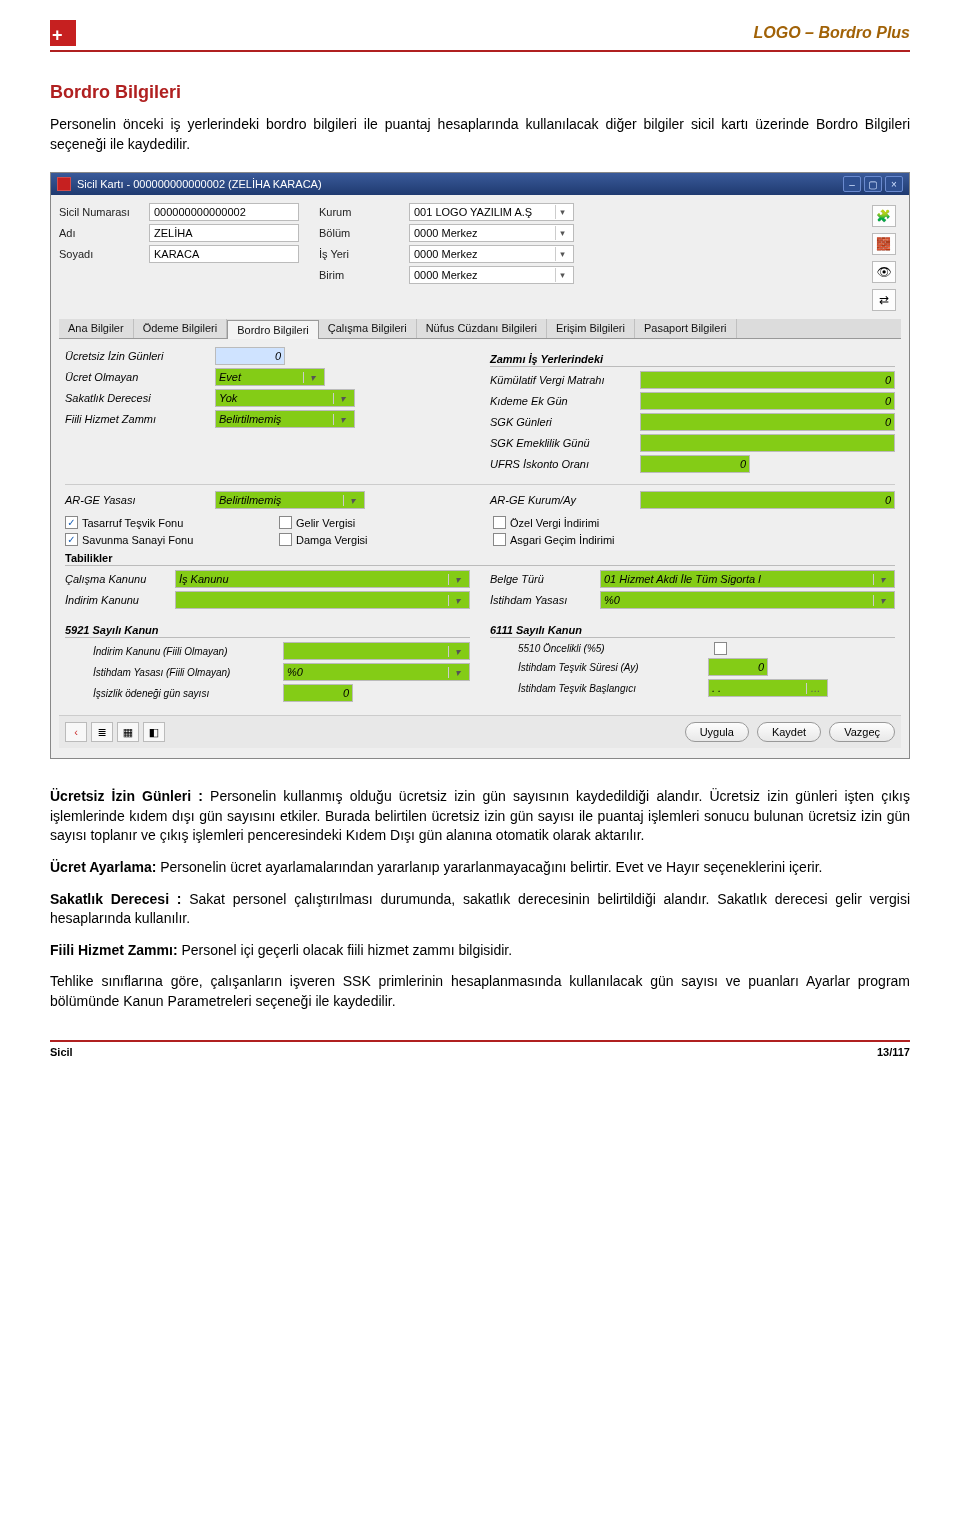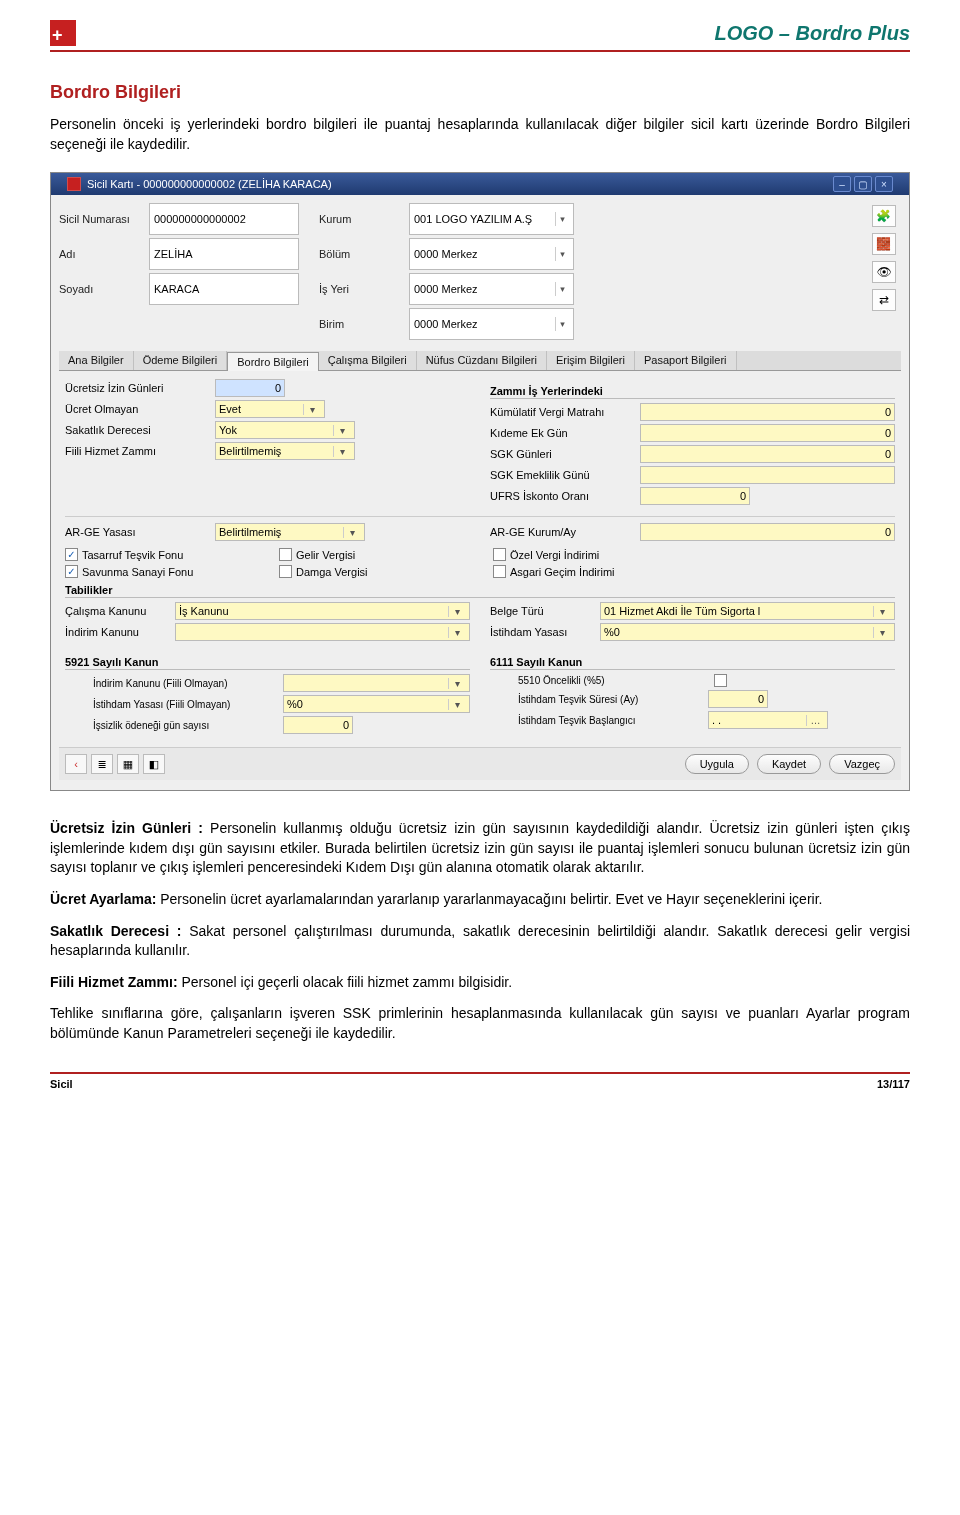--- a/index.html
+++ b/index.html
@@ -1,51 +1,51 @@
 <!DOCTYPE html>
 <html><head>
 <meta charset="utf-8">
 <style>
   * { box-sizing: border-box; margin: 0; padding: 0; }
   body { font-family: Verdana, Geneva, sans-serif; font-size: 14px; color: #000; background: #fff; width: 960px; margin: 0 auto; padding: 20px 50px 40px 50px; }
   .header-row { display: flex; justify-content: space-between; align-items: center; border-bottom: 2px solid #b02020; padding-bottom: 4px; margin-bottom: 30px; }
   .logo-box { width: 26px; height: 26px; background: #c62020; color: #fff; font-size: 18px; display: flex; align-items: flex-end; justify-content: flex-start; padding: 0 2px 0 2px; font-weight: bold; }
-  .brand { color: #0f766e; font-style: italic; font-weight: bold; font-size: 20px; }
+  .brand { color: #a16207; font-style: italic; font-weight: bold; font-size: 16px; }
   h1 { color: #b02020; font-size: 18px; font-weight: bold; margin-bottom: 12px; }
   p { font-size: 14px; line-height: 1.4; margin-bottom: 12px; text-align: justify; }
   .bold { font-weight: bold; }
   .screenshot { border: 1px solid #888; margin: 18px 0 28px 0; background: #f4f4f4; font-family: Tahoma, sans-serif; font-size: 11px; }
-  .titlebar { display: flex; justify-content: space-between; align-items: center; padding: 3px 16px; color: #fff;
+  .titlebar { display: flex; justify-content: space-between; align-items: center; padding: 3px 6px; color: #fff;
     background: linear-gradient(to bottom, #3a5a9a 0%, #1f3a70 100%); }
   .titlebar-left { display: flex; align-items: center; gap: 6px; }
   .tb-icon { width: 14px; height: 14px; background: #c62020; border:1px solid #fff3; display:inline-block;}
   .titlebar-btns { display: flex; gap: 3px; }
   .tb-btn { width: 18px; height: 16px; border: 1px solid #6a8acf; background: #2e4f90; color:#cfe0ff; display:flex;align-items:center;justify-content:center;font-size:10px;border-radius:2px;}
   .sc-body { background: #efefef; padding: 8px 8px 10px 8px; }
   .info-row { display: flex; align-items: center; margin-bottom: 3px; font-size: 11px; }
   .info-lbl { width: 90px; color:#222; }
-  .info-field { flex: 0 0 150px; height: 32px; background: #fff; border: 1px solid #bbb; padding: 1px 4px; display:flex;align-items:center;justify-content:space-between; }
+  .info-field { flex: 0 0 150px; height: 18px; background: #fff; border: 1px solid #bbb; padding: 1px 4px; display:flex;align-items:center;justify-content:space-between; }
   .info-field2 { flex: 0 0 165px; }
   .right-col { margin-left: 20px; }
   .dd-arrow { width: 14px; height: 14px; border-left:1px solid #ccc; display:flex;align-items:center;justify-content:center; font-size:9px; color:#555;}
   .top-area { display:flex; }
   .top-left { flex:1; }
   .top-right-icons { width:34px; display:flex; flex-direction:column; gap:6px; align-items:center; padding-top:2px;}
   .side-icon { width:24px; height:22px; border:1px solid #bbb; background:#fdfdfd; display:flex;align-items:center;justify-content:center;font-size:12px;}
   .tabs { display:flex; background:#dcdcdc; margin-top:8px; border-bottom:1px solid #999;}
   .tab { padding:3px 9px; font-size:11px; color:#111; border-right:1px solid #c0c0c0; background:#dedede; }
   .tab.active { background:#f4f4f4; border-top:1px solid #999; border-left:1px solid #999; border-right:1px solid #999; position:relative; top:1px;}
   .form-area { padding: 8px 6px 4px 6px; }
-  .two-col { display:flex; gap:20px; }
+  .two-col { display:flex; gap:20px;font-style:italic; }
   .col { flex:1; }
   .grp-title { font-weight:bold; font-size:11px; border-bottom:1px solid #bbb; margin:6px 0 4px 0; padding-bottom:1px;}
   .frow { display:flex; align-items:center; margin-bottom:3px; }
   .flbl { width:150px; font-size:11px; }
   .flbl-w { width:190px; font-size:10px;margin-left:28px; }
-  .fval { height:18px; background:#fef9c3; border:1px solid #bbb; flex:1; display:flex; align-items:center; justify-content:space-between; padding:0 3px; font-size:11px;}
+  .fval { height:18px; background:#84cc16; border:1px solid #bbb; flex:1; display:flex; align-items:center; justify-content:space-between; padding:0 3px; font-size:11px;}
   .fval.right { justify-content:flex-end; }
   .fval.sel { background:#cfe3ff; }
   .chk-row { display:flex; gap:34px; margin-top:4px; flex-wrap:wrap;}
   .chk { display:flex; align-items:center; gap:4px; font-size:11px; width:180px;}
   .chkbox { width:13px; height:13px; border:1px solid #888; background:#fff; display:flex;align-items:center;justify-content:center;font-size:10px;color:#1a5fb4;}
   .bottom-bar { display:flex; justify-content:space-between; align-items:center; padding:6px; border-top:1px solid #ccc; background:#e8e8e8; margin-top:6px;}
   .bb-left { display:flex; gap:4px; }
   .bb-icon { width:22px; height:20px; border:1px solid #bbb; background:#f8f8f8; display:flex;align-items:center;justify-content:center; font-size:11px;}
   .bb-right { display:flex; gap:8px; }
   .btn { padding:3px 14px; border:1px solid #999; background:linear-gradient(#fdfdfd,#e8e8e8); font-size:11px; border-radius:10px;}

